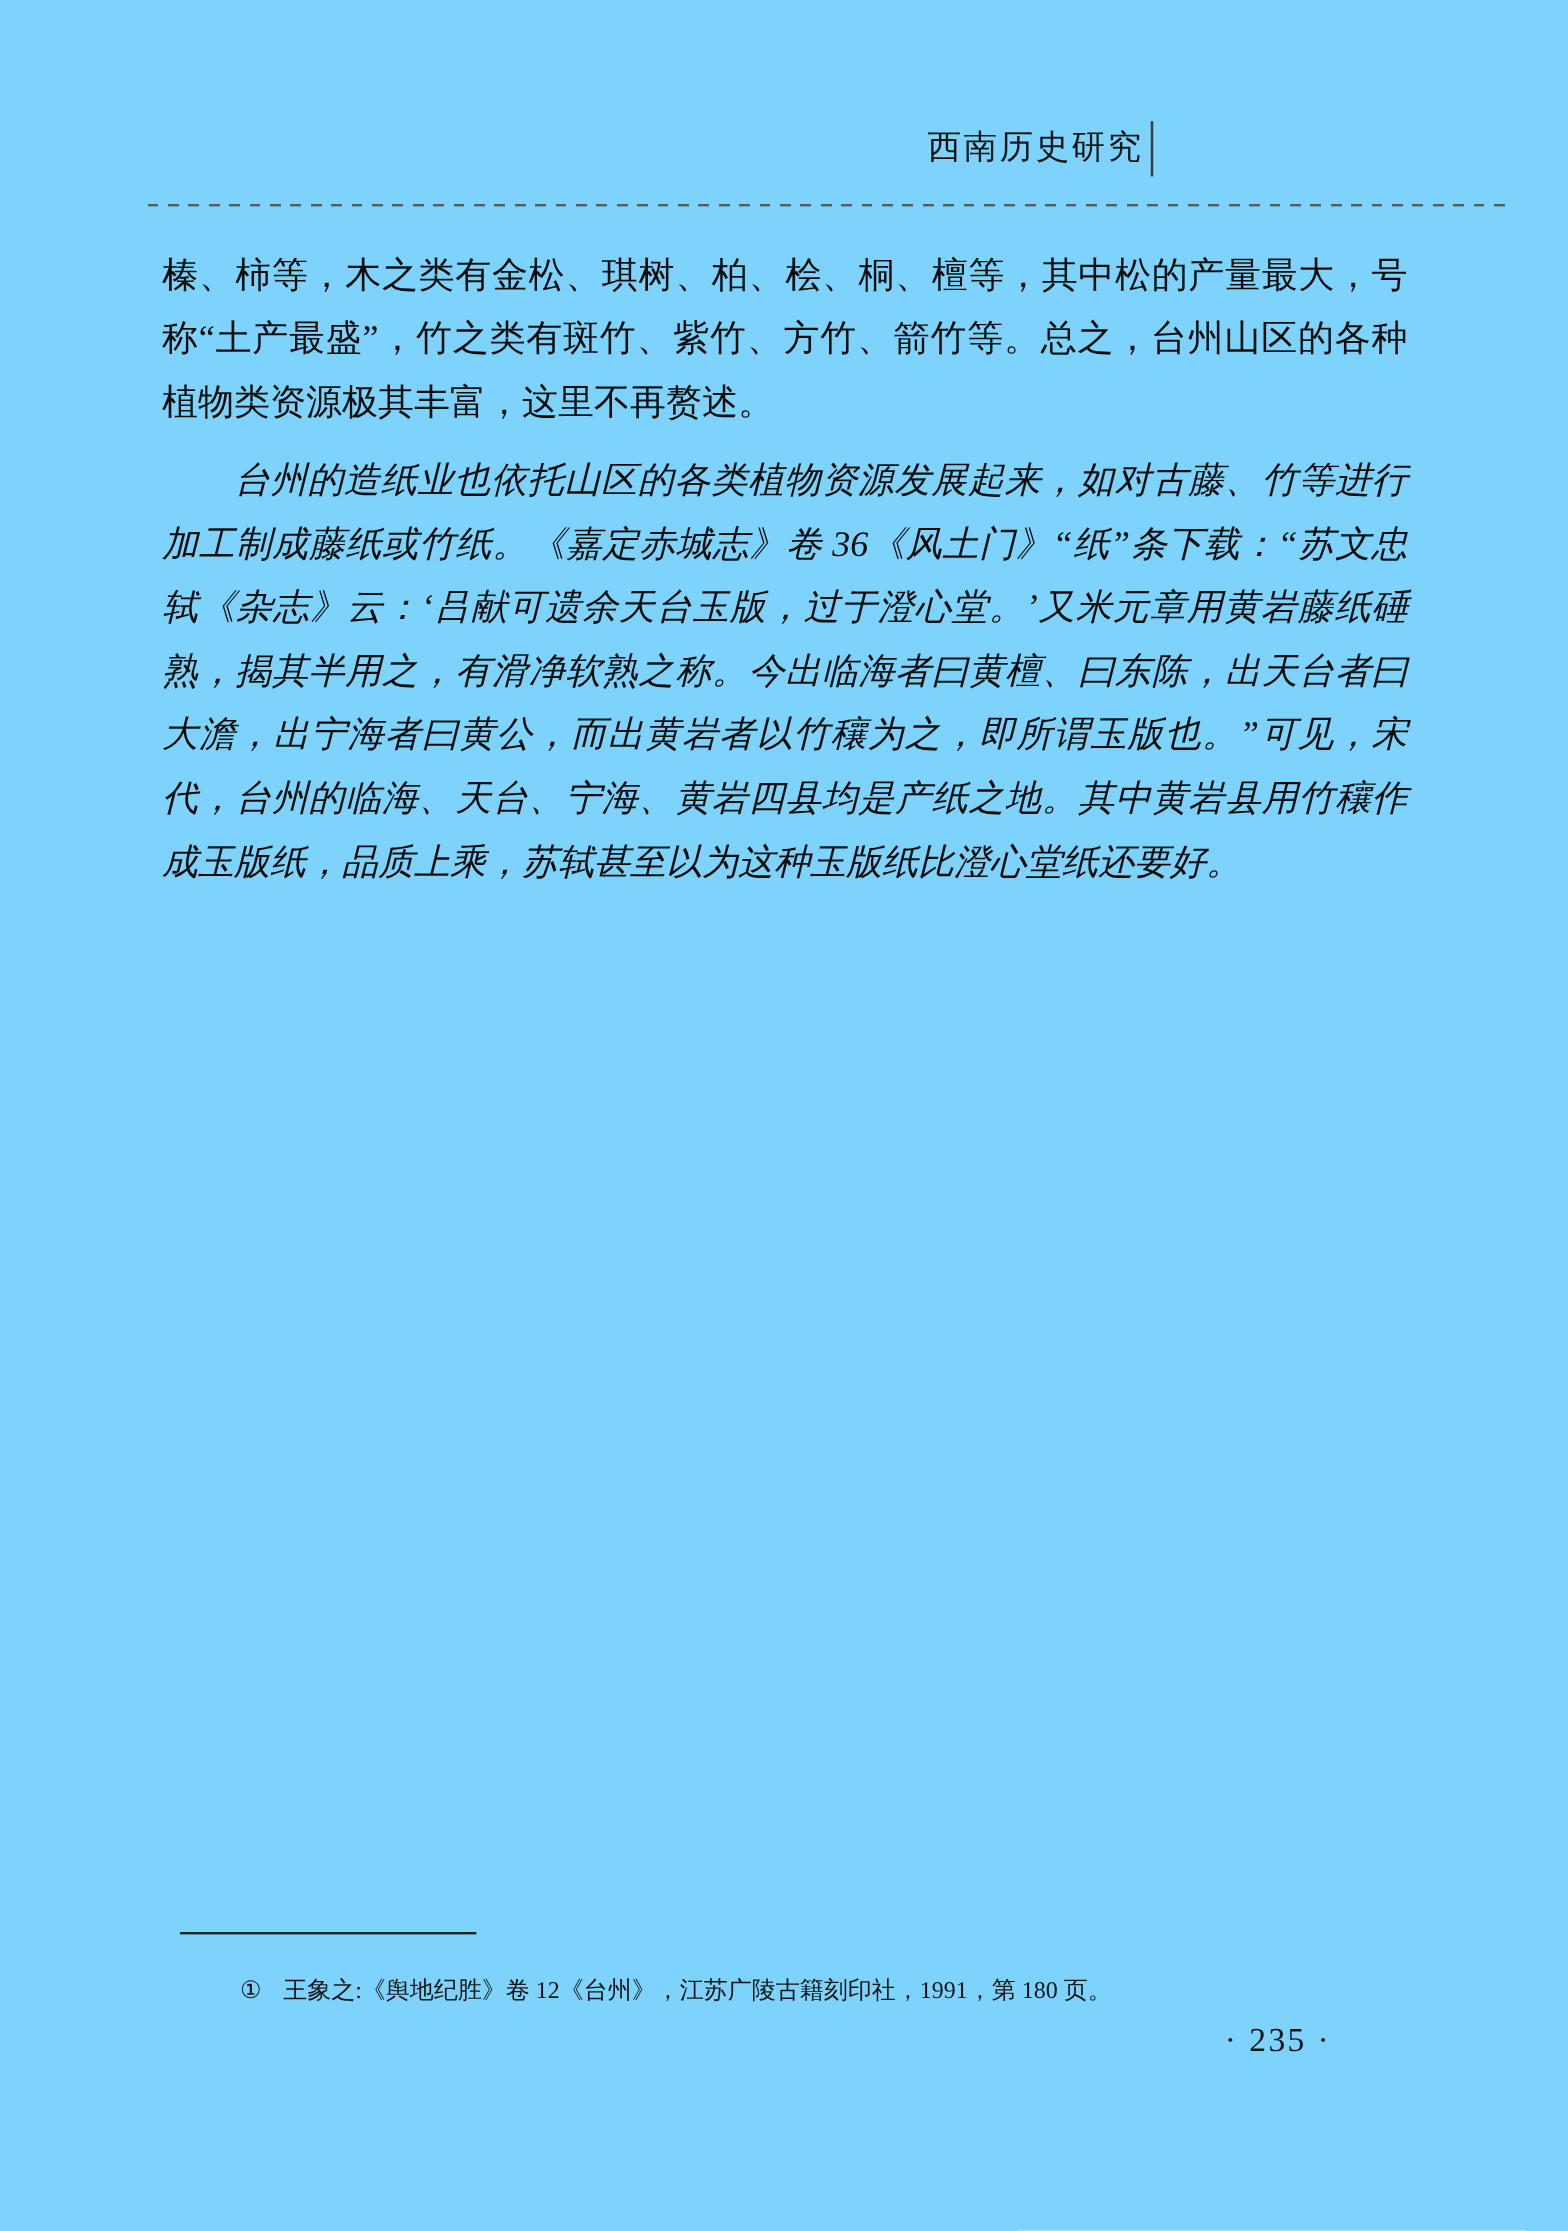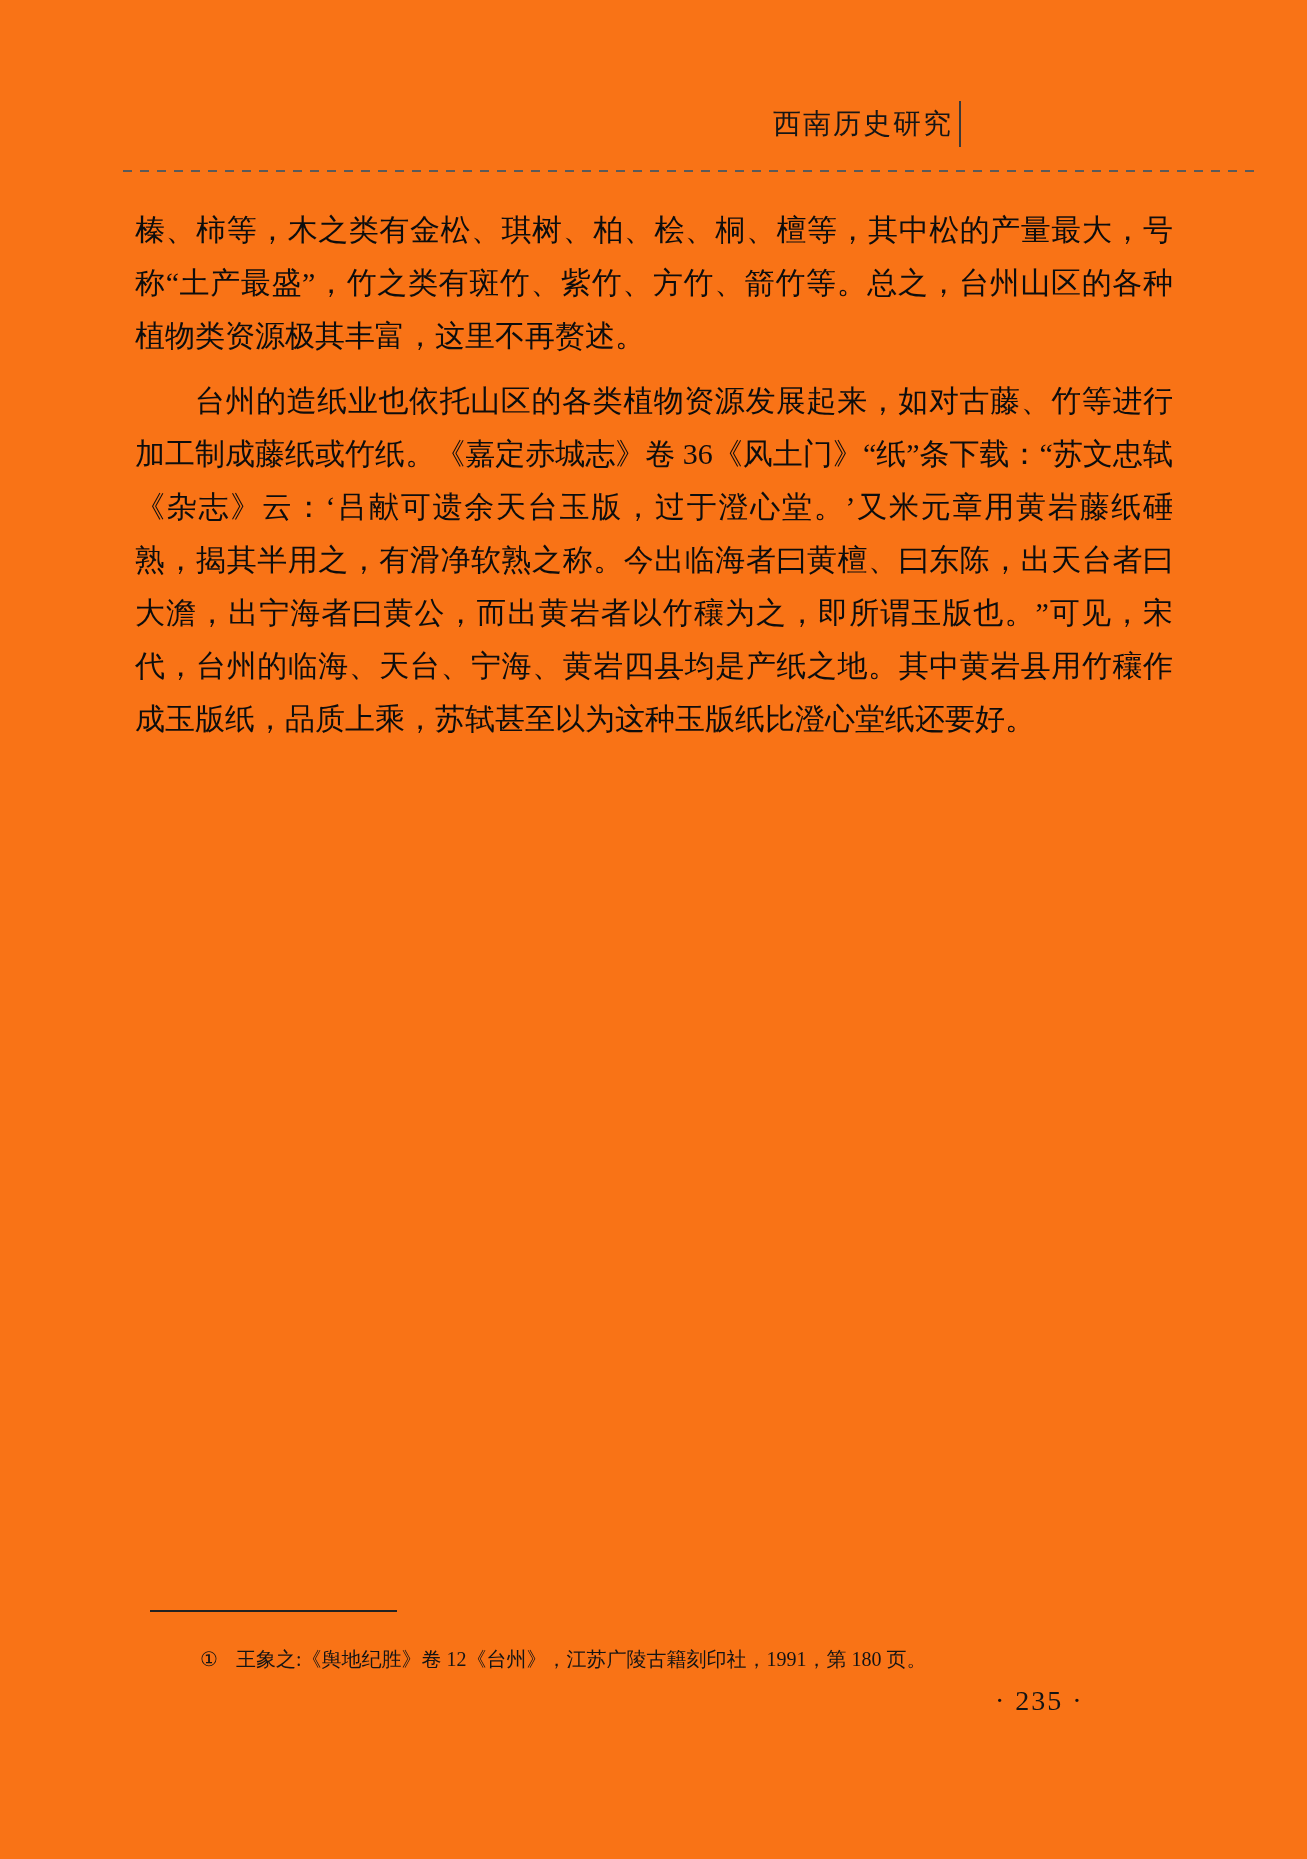--- a/index.html
+++ b/index.html
@@ -4,21 +4,21 @@
 <style>
   html, body {
     margin: 0;
     padding: 0;
     background: #ffffff;
   }
   .page {
     position: relative;
     width: 1307px;
     height: 1859px;
-    background: #f97316;
+    background: #7dd3fc;
     font-family: "Liberation Serif", "DejaVu Serif", serif;
     color: #111111;
     overflow: hidden;
   }
 
   
   .running-head {
     position: absolute;
     top: 102px;
     left: 123px;
@@ -57,20 +57,21 @@
   .body-text p {
     margin: 12px;
     font-size: 30px;
     line-height: 53px;
     text-align: justify;
     text-justify: inter-character;
     color: #0d0d0d;
   }
   .body-text p.indent {
     text-indent: 2em;
+    font-style: italic;
   }
   .fn-ref {
     font-size: 0.72em;
     vertical-align: super;
     line-height: 0;
   }
 
   
   .footnote-rule {
     position: absolute;
@@ -95,21 +96,21 @@
   .footnote .marker {
     margin-right: 18px;
   }
 
   
   .folio {
     position: absolute;
     top: 1684px;
     left: 995px;
     width: 140px;
-    text-align: left;
+    text-align: center;
     font-size: 28px;
     line-height: 34px;
     color: #141414;
     letter-spacing: 2px;
     white-space: nowrap;
   }
 </style>
 </head>
 <body>
 

